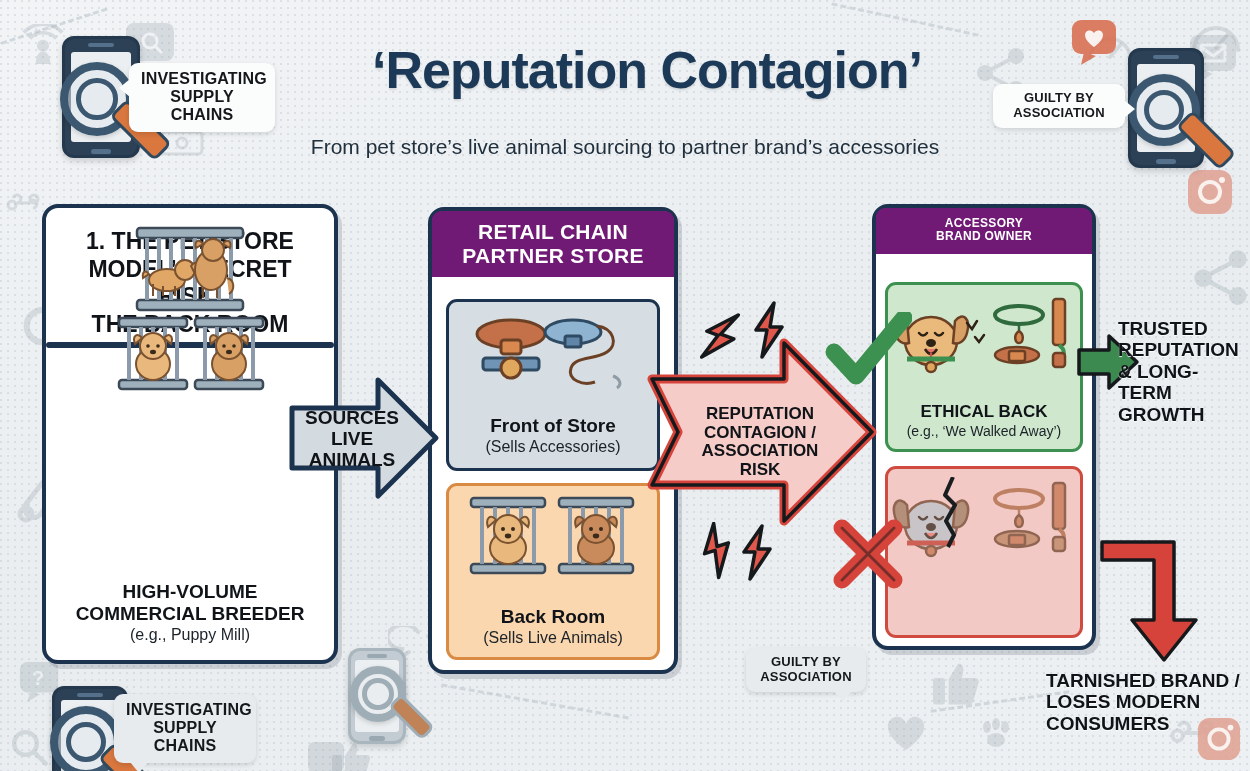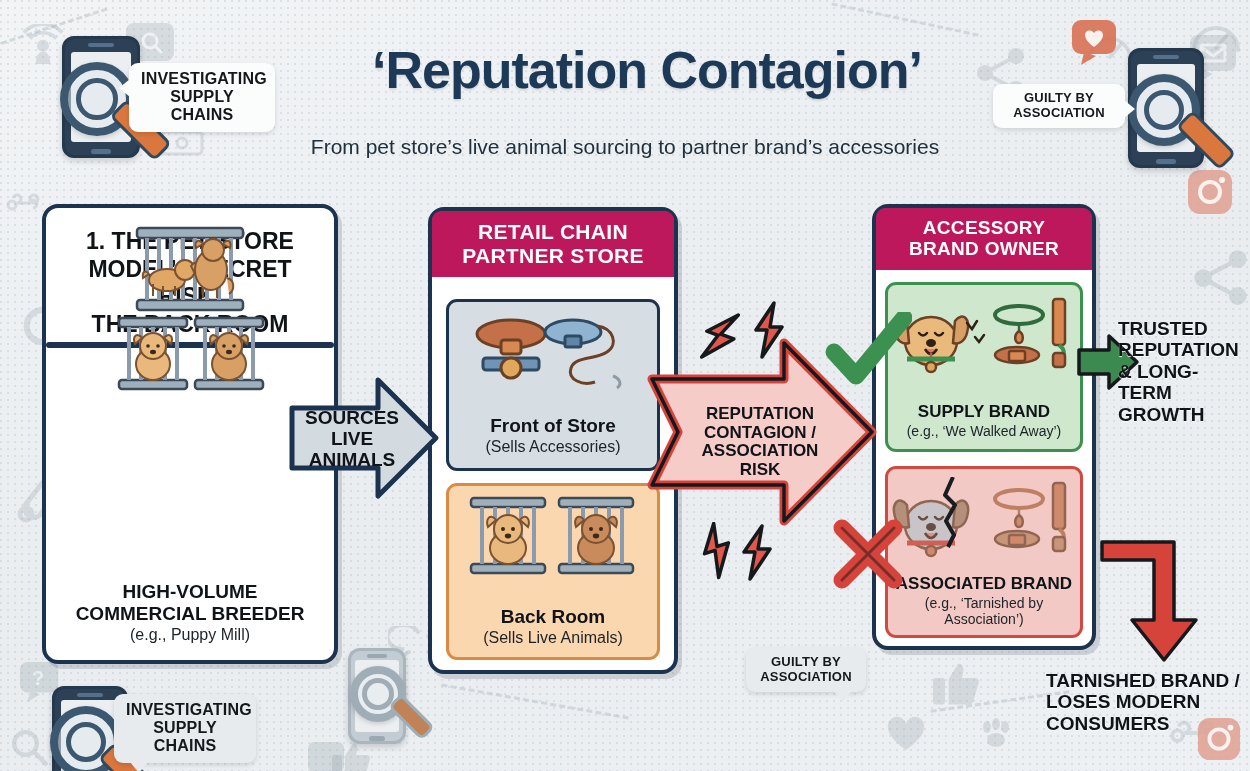--- a/index.html
+++ b/index.html
@@ -52,21 +52,21 @@
   
   #title{position:absolute;left:0;right:0;top:40px;text-align:center;
     font-size:52px;font-weight:bold;color:#1c3a57;letter-spacing:-1px;
     text-shadow:0 2px 2px rgba(0,0,0,.10);padding-left:44px;}
   #subtitle{position:absolute;left:0;right:0;top:115px;text-align:center;
     font-size:21px;color:#20303d;margin-top:20px;}
 
   
   .panel{position:absolute;background:#fff;border:4px solid #1c3350;border-radius:16px;
     box-shadow:4px 5px 0 rgba(40,55,70,.17);}
-  .panel-head{background:#be185d;color:#fff;font-weight:bold;text-align:center;
+  .panel-head{background:#701a75;color:#fff;font-weight:bold;text-align:center;
     font-size:21px;line-height:1.12;padding:9px 6px 10px;letter-spacing:.3px;
     border-radius:9px 9px 0 0;white-space:pre-line;}
 
   #p1{left:42px;top:204px;width:296px;height:460px;}
   #p1 .hd{padding:20px 14px 4px;text-align:center;font-size:23px;font-weight:bold;
     color:#101418;line-height:1.2;white-space:pre-line;}
   #p1 .box{left:24px;top:142px;right:24px;bottom:34px;background:#fbd7b0;
     border:3px solid #1c3350;border-radius:12px;}
   .cap{position:absolute;left:6px;right:6px;text-align:center;}
   .cap .t1{font-weight:bold;font-size:19px;color:#101418;line-height:1.12;white-space:pre-line;}
@@ -480,21 +480,21 @@
         </svg>
       </div>
       <div class="cap" style="bottom:10px;">
         <div class="t1">Back Room</div>
         <div class="t2">(Sells Live Animals)</div>
       </div>
     </div>
   </div>
 
   <div class="panel" id="p3">
-    <div class="panel-head" style="font-size:19px;">ACCESSORY
+    <div class="panel-head" style="font-size:12px;">ACCESSORY
 BRAND OWNER</div>
 
     <div class="sub eth">
       <div style="display:flex;justify-content:center;padding-top:8px;">
         <svg width="190" height="86" viewBox="0 0 190 86">
           <g stroke="#6b4025" stroke-width="2.5">
             <ellipse cx="42" cy="48" rx="26" ry="24" fill="#eab97c"></ellipse>
             <path d="M18 28c-8-10-16-2-12 12 2 8 8 12 14 10z" fill="#d9a065"></path>
             <path d="M66 28c8-10 16-2 12 12-2 8-8 12-14 10z" fill="#d9a065"></path>
             <path d="M30 40q4 5 8 0M46 40q4 5 8 0" fill="none" stroke="#2e2115" stroke-width="2.5" stroke-linecap="round"></path>
@@ -509,21 +509,21 @@
             <path d="M130 38c-6 4-4 12 0 12s6-8 0-12z" fill="#d9894f"></path>
             <ellipse cx="128" cy="62" rx="22" ry="8" fill="#c4714a"></ellipse>
             <rect x="120" y="58" width="16" height="10" rx="2" fill="#d9894f"></rect>
             <rect x="164" y="6" width="12" height="46" rx="3" fill="#d9894f"></rect>
             <path d="M170 52c6 4 8 14-2 14" fill="none" stroke="#3d9150" stroke-width="4"></path>
             <rect x="164" y="60" width="12" height="14" rx="3" fill="#c4714a"></rect>
           </g>
         </svg>
       </div>
       <div class="cap" style="bottom:10px;">
-        <div class="t1">SUPPLY BRAND</div>
+        <div class="t1">ETHICAL BACK</div>
         <div class="t2">(e.g., ‘We Walked Away’)</div>
       </div>
     </div>
 
     <div class="sub ass">
       <div style="display:flex;justify-content:center;padding-top:8px;">
         <svg width="190" height="88" viewBox="0 0 190 88">
           <g stroke="#6b4025" stroke-width="2.5" opacity=".72">
             <ellipse cx="42" cy="48" rx="26" ry="24" fill="#b9c3c9"></ellipse>
             <path d="M18 28c-8-10-16-2-12 12 2 8 8 12 14 10z" fill="#9c7a5e"></path>
@@ -538,24 +538,20 @@
             <path d="M130 38c-6 4-4 12 0 12s6-8 0-12z" fill="#c4714a"></path>
             <ellipse cx="128" cy="62" rx="22" ry="8" fill="#b9825c"></ellipse>
             <rect x="120" y="58" width="16" height="10" rx="2" fill="#c4714a"></rect>
             <rect x="164" y="6" width="12" height="46" rx="3" fill="#c4714a"></rect>
             <path d="M170 52c6 4 8 14-2 14" fill="none" stroke="#a9653c" stroke-width="4"></path>
             <rect x="164" y="60" width="12" height="14" rx="3" fill="#b9825c"></rect>
           </g>
           <path d="M64 0l-8 18 10 10-9 16 8 14-6 12" fill="none" stroke="#1a1d20" stroke-width="4" stroke-linejoin="round"></path>
         </svg>
       </div>
-      <div class="cap" style="bottom:8px;">
-        <div class="t1">ASSOCIATED BRAND</div>
-        <div class="t2">(e.g., ‘Tarnished by Association’)</div>
-      </div>
     </div>
   </div>
 
   <svg class="arrowsvg" id="srcArrow" viewBox="0 0 152 128">
     <path d="M4 34h86V6l58 58-58 58V94H4z" fill="#d4dbe0" stroke="#1c3350" stroke-width="5" stroke-linejoin="round"></path>
   </svg>
   <div class="arrowtxt" id="srcTxt">SOURCES
 LIVE
 ANIMALS</div>
 

